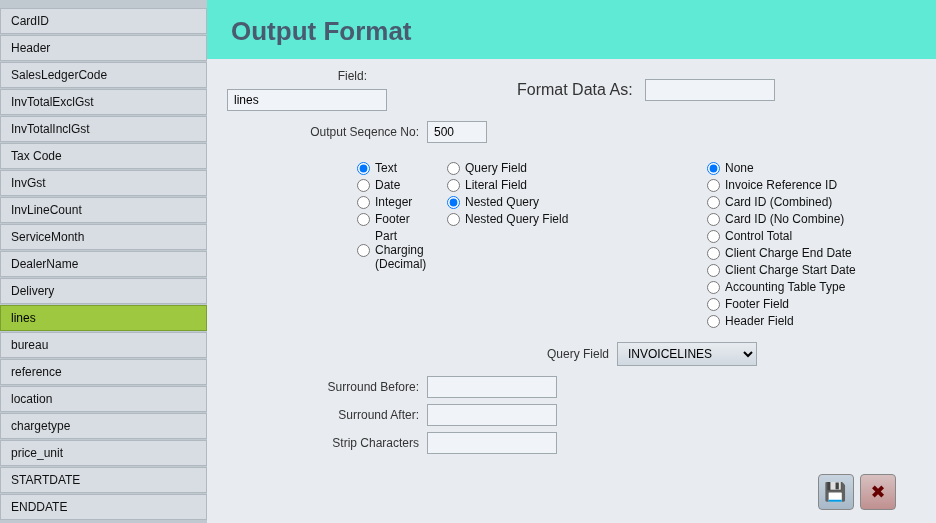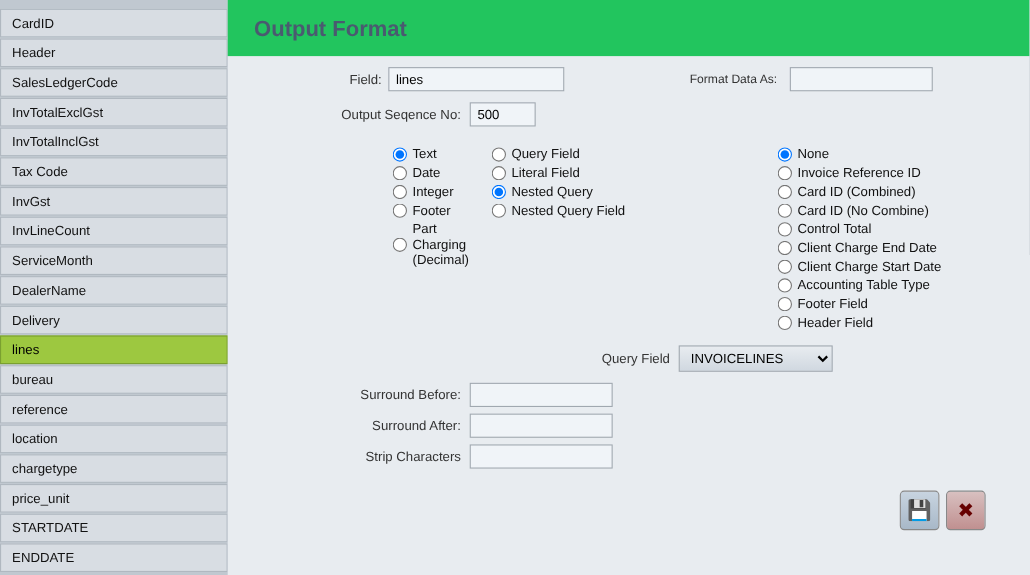--- a/index.html
+++ b/index.html
@@ -40,25 +40,25 @@
     
     .main {
       flex: 1;
       background: #e8ecf0;
       display: flex;
       flex-direction: column;
       padding: 0;
     }
 
     .page-title {
-      font-size: 20px;
+      font-size: 26px;
       font-weight: bold;
       color: #4a5a70;
       padding: 16px 24px 12px 24px;
-      background: #22c55e;
+      background: #5eead4;
     }
 
     .content-area {
       flex: 1;
       padding: 10px 20px;
       display: flex;
       flex-direction: column;
       gap: 10px;
     }
 
@@ -78,22 +78,22 @@
     .field-value-input {
       background: #f0f4f8;
       border: 1px solid #a0a8b0;
       padding: 3px 6px;
       font-size: 12px;
       width: 160px;
     }
 
     .format-data-label {
       color: #333;
-      font-size: 11px;
-      margin-left: 24px;
+      font-size: 16px;
+      margin-left: 40px;
     }
 
     .format-data-input {
       background: #f0f4f8;
       border: 1px solid #a0a8b0;
       padding: 3px 6px;
       font-size: 12px;
       width: 130px;
       margin-left: 6px;
     }
@@ -260,21 +260,21 @@
     <div class="sidebar-item">STARTDATE</div>
     <div class="sidebar-item">ENDDATE</div>
   </div>
 
 <div class="main">
   <div class="page-title">Output Format</div>
 
   <div class="content-area">
 
     <div class="top-row">
-      <div style="display:flex;align-items:center;gap:6px;">
+      <div style="display:flex;align-items:center;gap:6px;flex-direction:column;">
         <span class="field-label">Field:</span>
         <input class="field-value-input" type="text" value="lines" style="">
       </div>
       <div style="display:flex;align-items:center;gap:6px;margin-left:60px;">
         <span class="format-data-label">Format Data As:</span>
         <input class="format-data-input" type="text" style="">
       </div>
     </div>
 
     <div class="seq-row">

